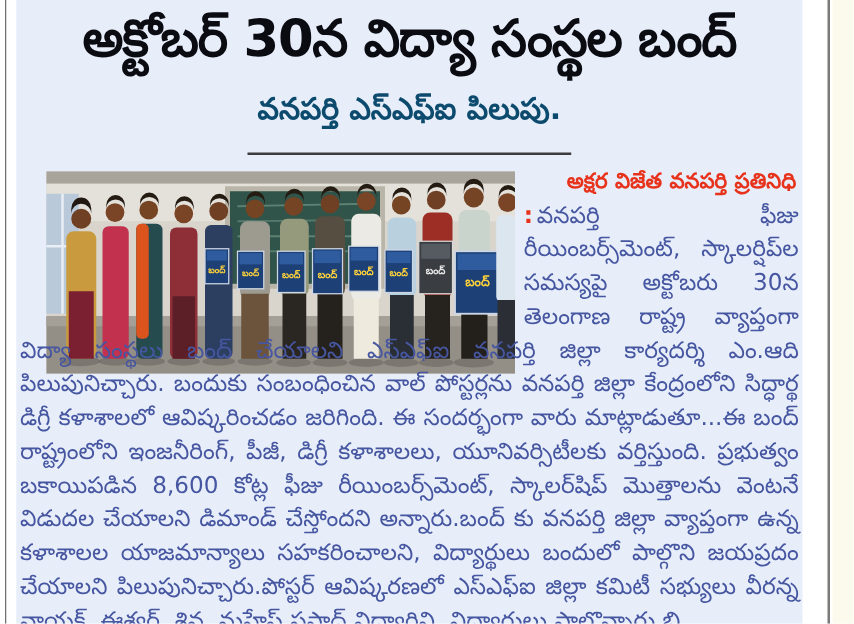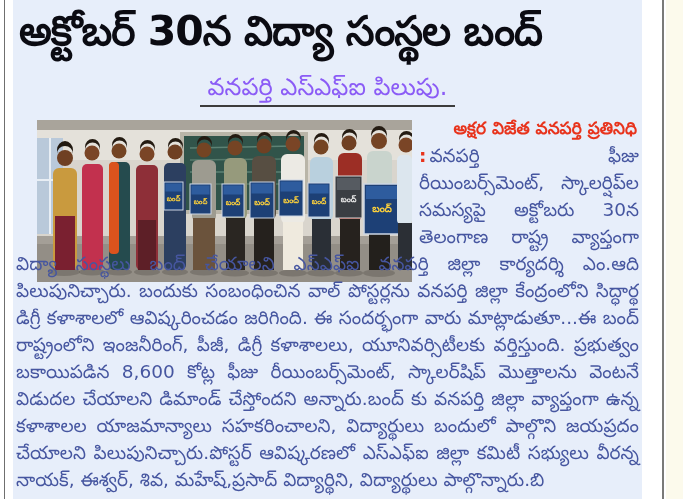--- a/index.html
+++ b/index.html
@@ -18,34 +18,35 @@
 
   .content {
     position: absolute; left: 13px; top: 0;
     width: 629px; height: 499px;
     background: #e7eefa;
     overflow: hidden;
   }
 
   .headline {
     margin: 0; padding: 3px 6px 0 6px;
+    text-align: center;
     font-size: 41px; line-height: 56px;
     font-weight: bold;
     color: #0b0b12;
     letter-spacing: -1px;
     white-space: nowrap;
   }
 
   .subhead-row { text-align: center; margin-top: 14px; }
   .subhead {
     display: inline-block;
-    color: #8b5cf6;
-    font-weight: normal;
+    color: #0c4a6e;
+    font-weight: bold;
     font-size: 24px; line-height: 28px;
-    padding: 0 8px 4px 8px;
+    padding: 0 8px 21px 8px;
     border-bottom: 2px solid #3c3c3c;
   }
 
   .article { margin-top: 4px; padding: 0 3px 0 2px; }
 
   .photo-fig {
     float: left;
     width: 375px; height: 121px;
     margin: 9px 7px 4px 22px;
     padding: 0;

